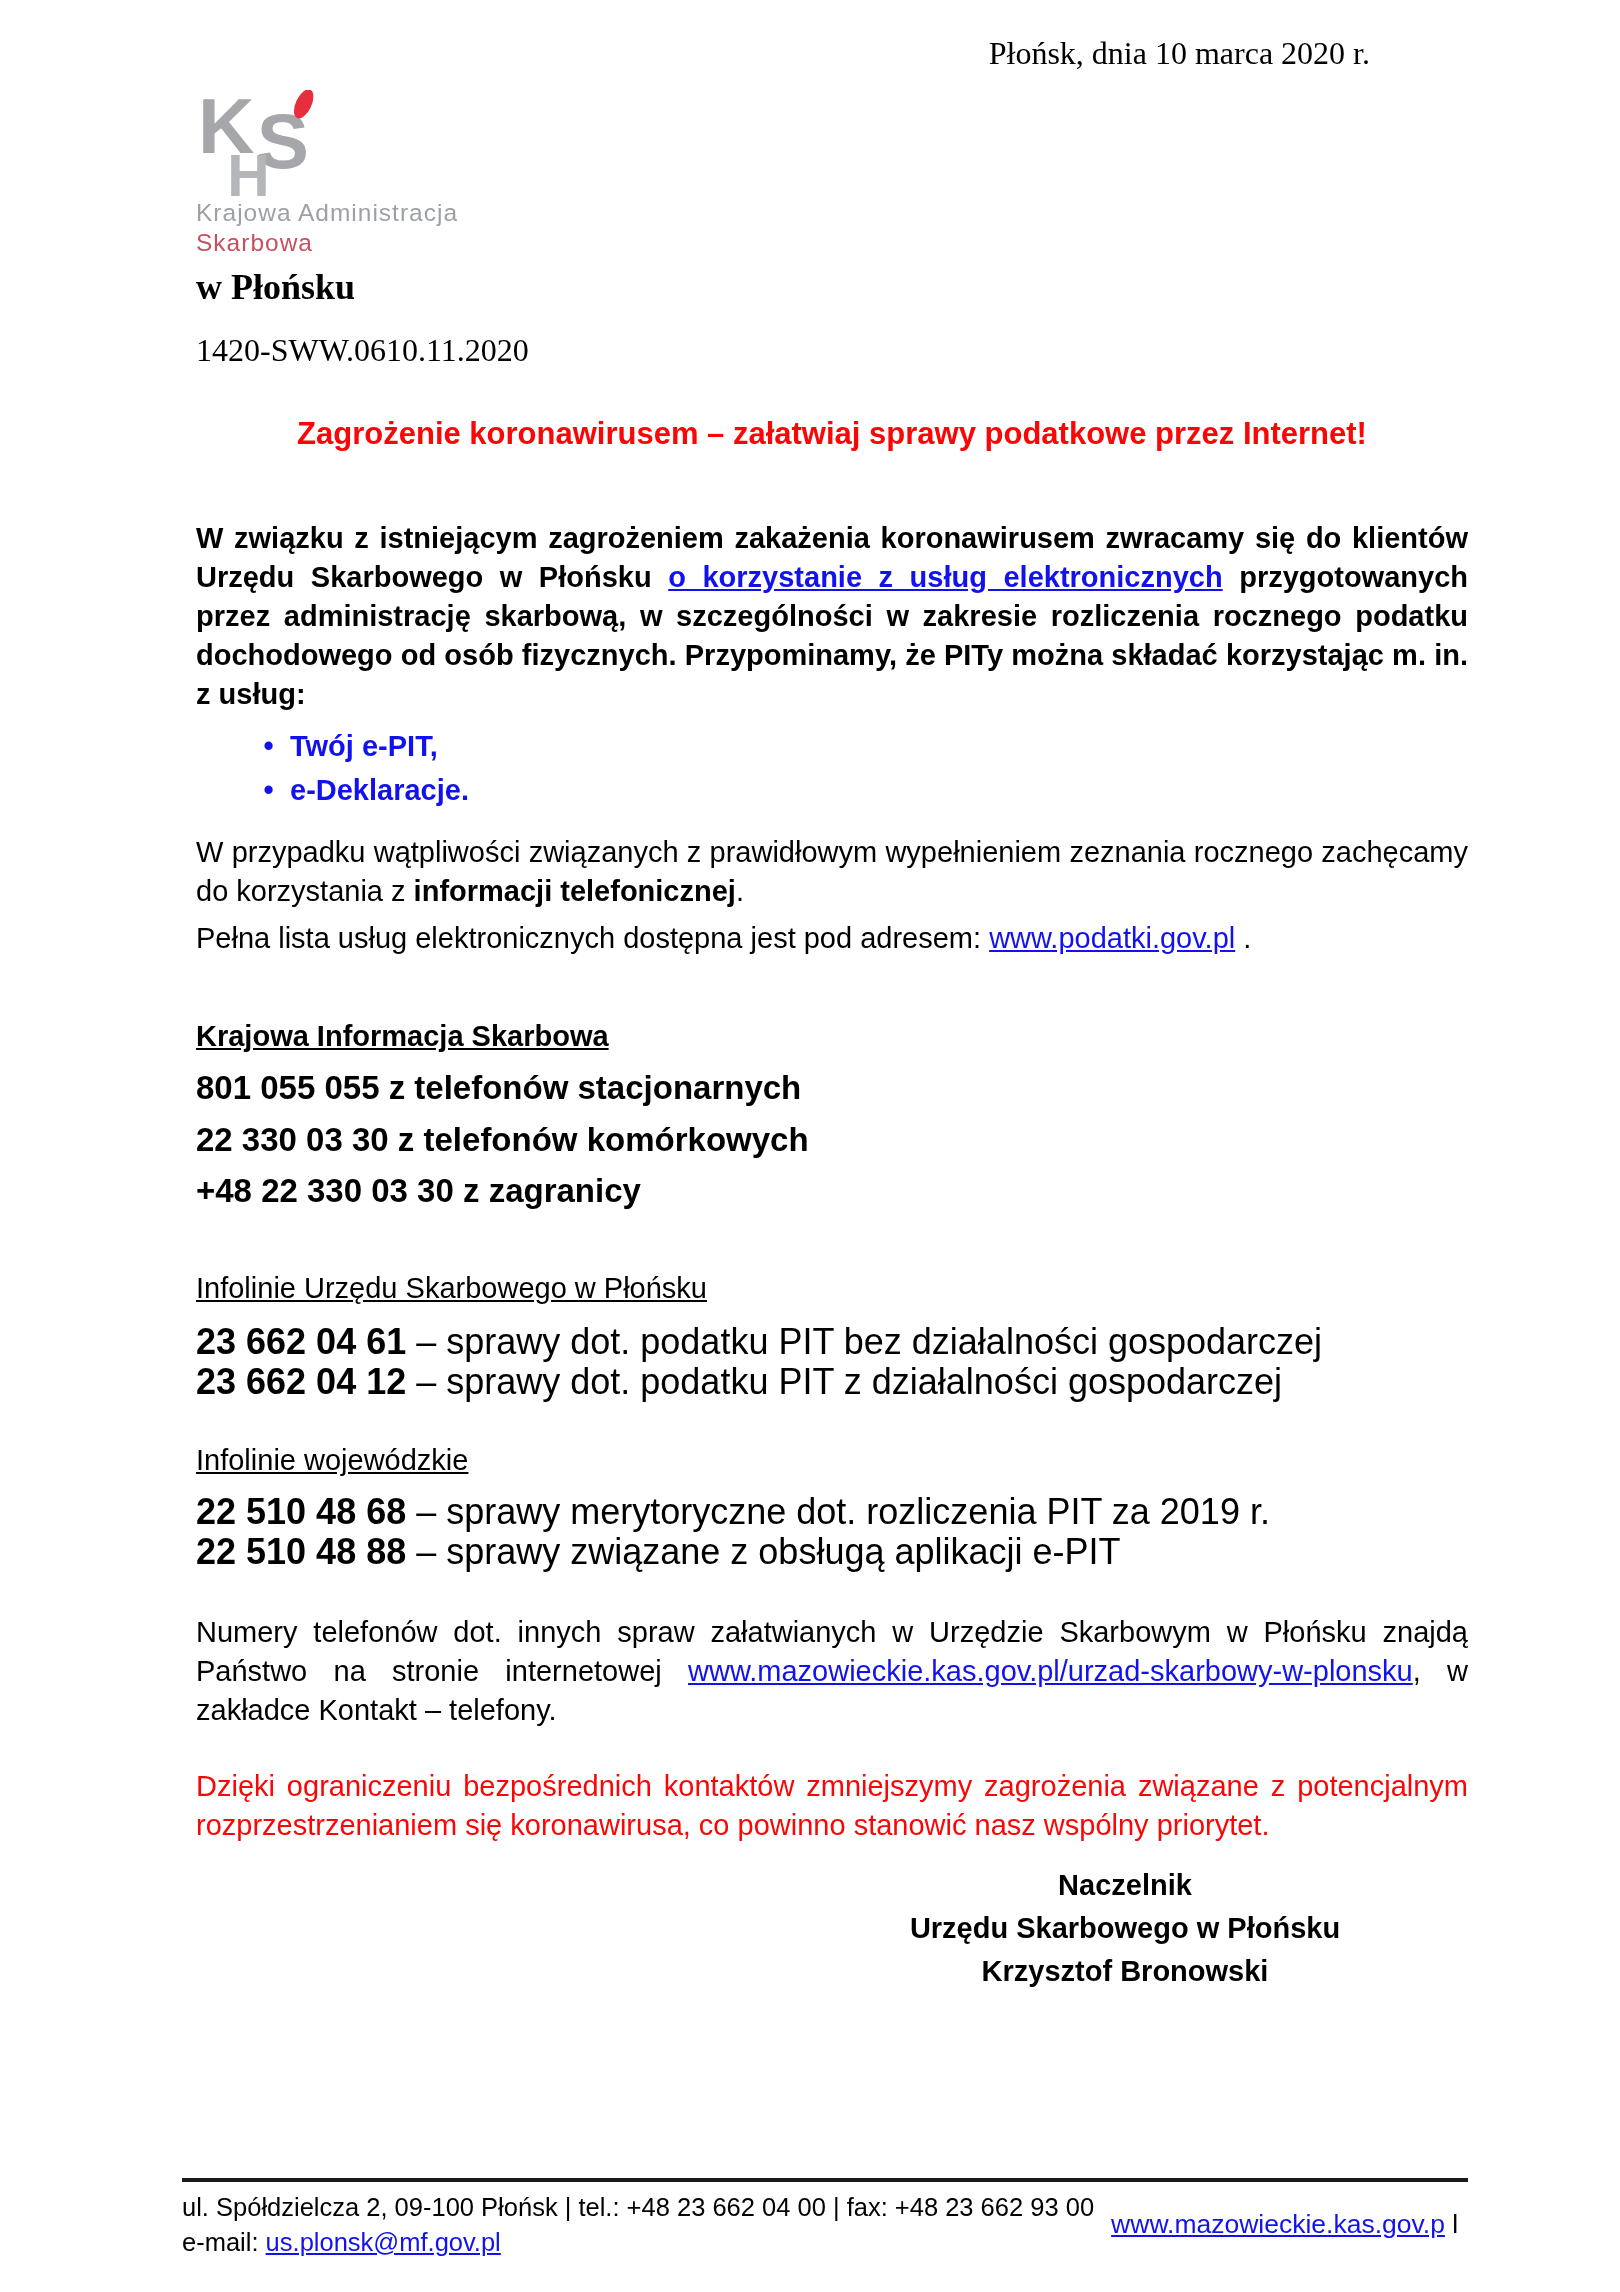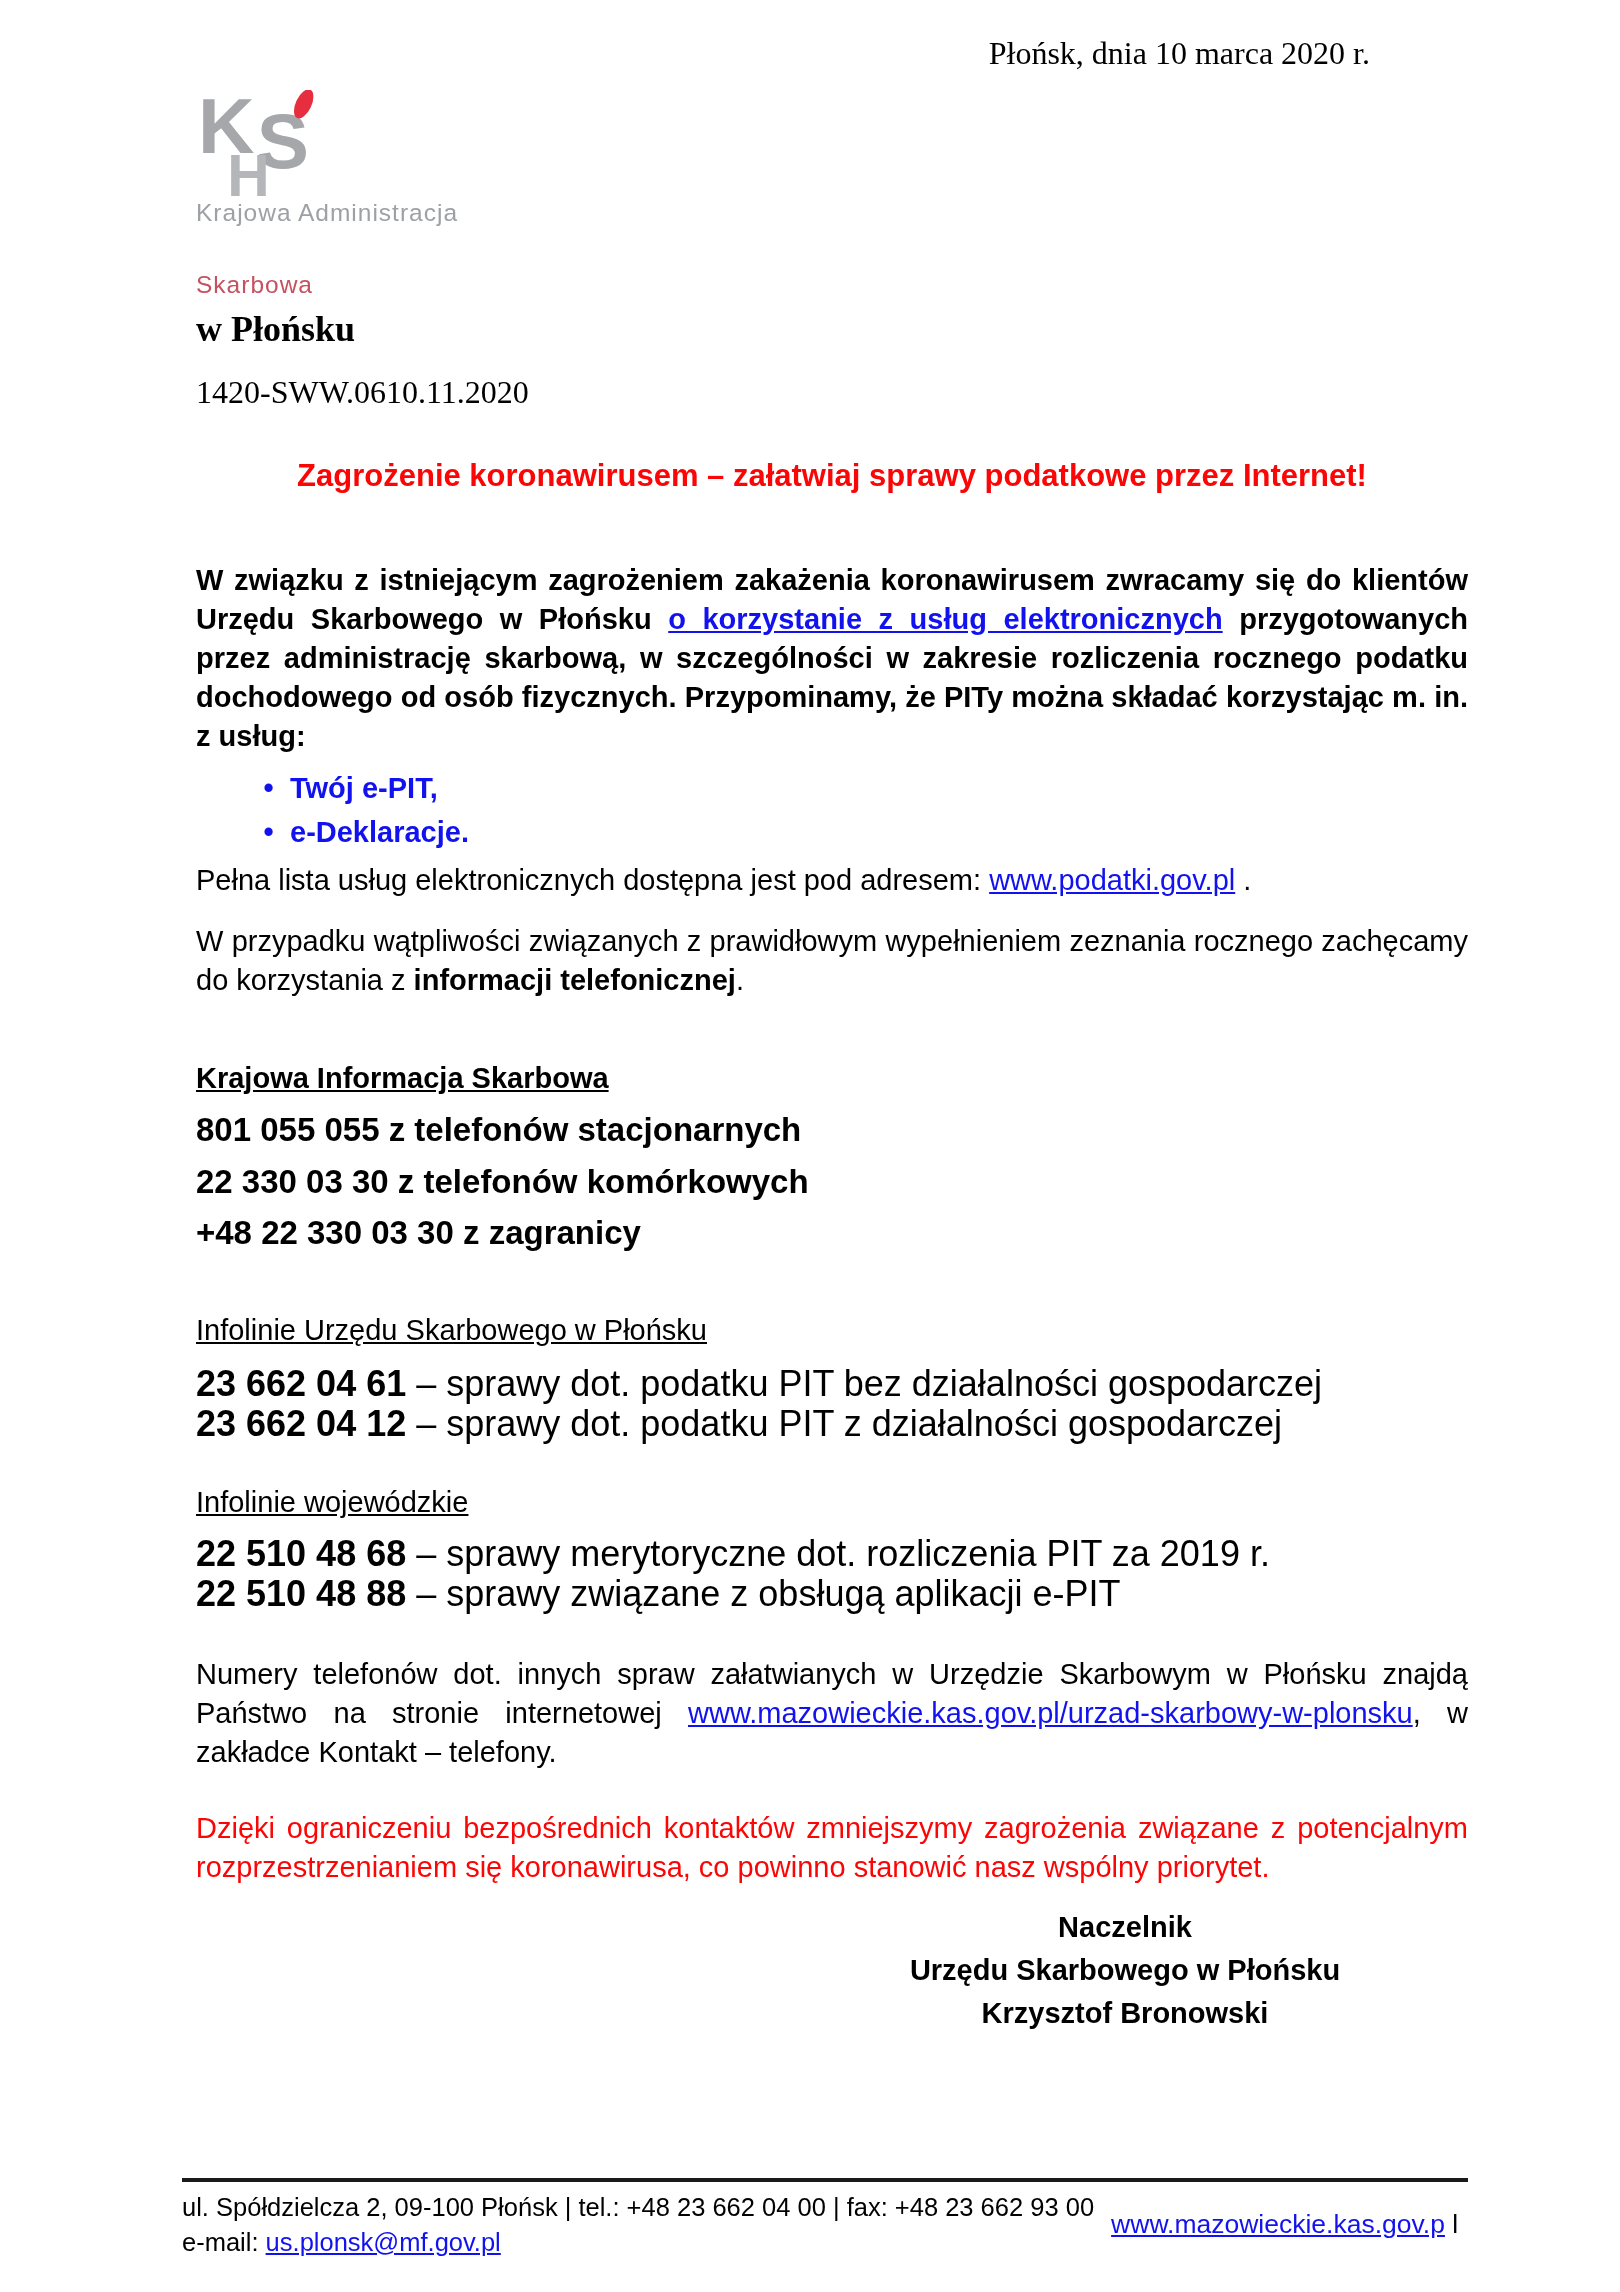--- a/index.html
+++ b/index.html
@@ -18,21 +18,21 @@
   
   .date-line {
     font-family:"Liberation Serif", serif;
     font-size:32px;
     text-align:right;
     padding-right:98px;
   }
   .logo-block { margin-top:17.6px; }
   .logo-svg { display:block; }
   .logo-caption-1 { color:#9da1a5; font-size:24.5px; line-height:30px; letter-spacing:1px; }
-  .logo-caption-2 { color:#c55260; font-size:24.5px; line-height:30px; letter-spacing:1px;margin-top:42px; }
+  .logo-caption-2 { color:#c55260; font-size:24.5px; line-height:30px; letter-spacing:1px; }
   .office-name {
     font-family:"Liberation Serif", serif;
     font-weight:bold;
     font-size:36px;
     line-height:44px;
     margin-top:7.8px;
   }
   .reference {
     font-family:"Liberation Serif", serif;
     font-size:32px;
@@ -152,23 +152,23 @@
       <div class="bullet-item">
         <span class="bullet-dot">•</span>
         <span>Twój e-PIT,</span>
       </div>
       <div class="bullet-item">
         <span class="bullet-dot">•</span>
         <span>e-Deklaracje.</span>
       </div>
     </div>
 
+    <p class="para phone-info"><span>W przypadku wątpliwości związanych z prawidłowym wypełnieniem zeznania rocznego zachęcamy do korzystania z </span><span class="bold">informacji telefonicznej</span><span>.</span></p>
+
     <p class="para full-list"><span>Pełna lista usług elektronicznych dostępna jest pod adresem: </span><span class="link">www.podatki.gov.pl</span><span> .</span></p>
-
-    <p class="para phone-info"><span>W przypadku wątpliwości związanych z prawidłowym wypełnieniem zeznania rocznego zachęcamy do korzystania z </span><span class="bold">informacji telefonicznej</span><span>.</span></p>
 
     <div class="section-heading bold">Krajowa Informacja Skarbowa</div>
     <div class="kis-line first">801 055 055 z telefonów stacjonarnych</div>
     <div class="kis-line">22 330 03 30 z telefonów komórkowych</div>
     <div class="kis-line">+48 22 330 03 30 z zagranicy</div>
 
     <div class="section-heading">Infolinie Urzędu Skarbowego w Płońsku</div>
     <div class="hotline-group">
       <div class="hotline-line"><span class="bold">23 662 04 61</span><span> – sprawy dot. podatku PIT bez działalności gospodarczej</span></div>
       <div class="hotline-line"><span class="bold">23 662 04 12</span><span> – sprawy dot. podatku PIT z działalności gospodarczej</span></div>

